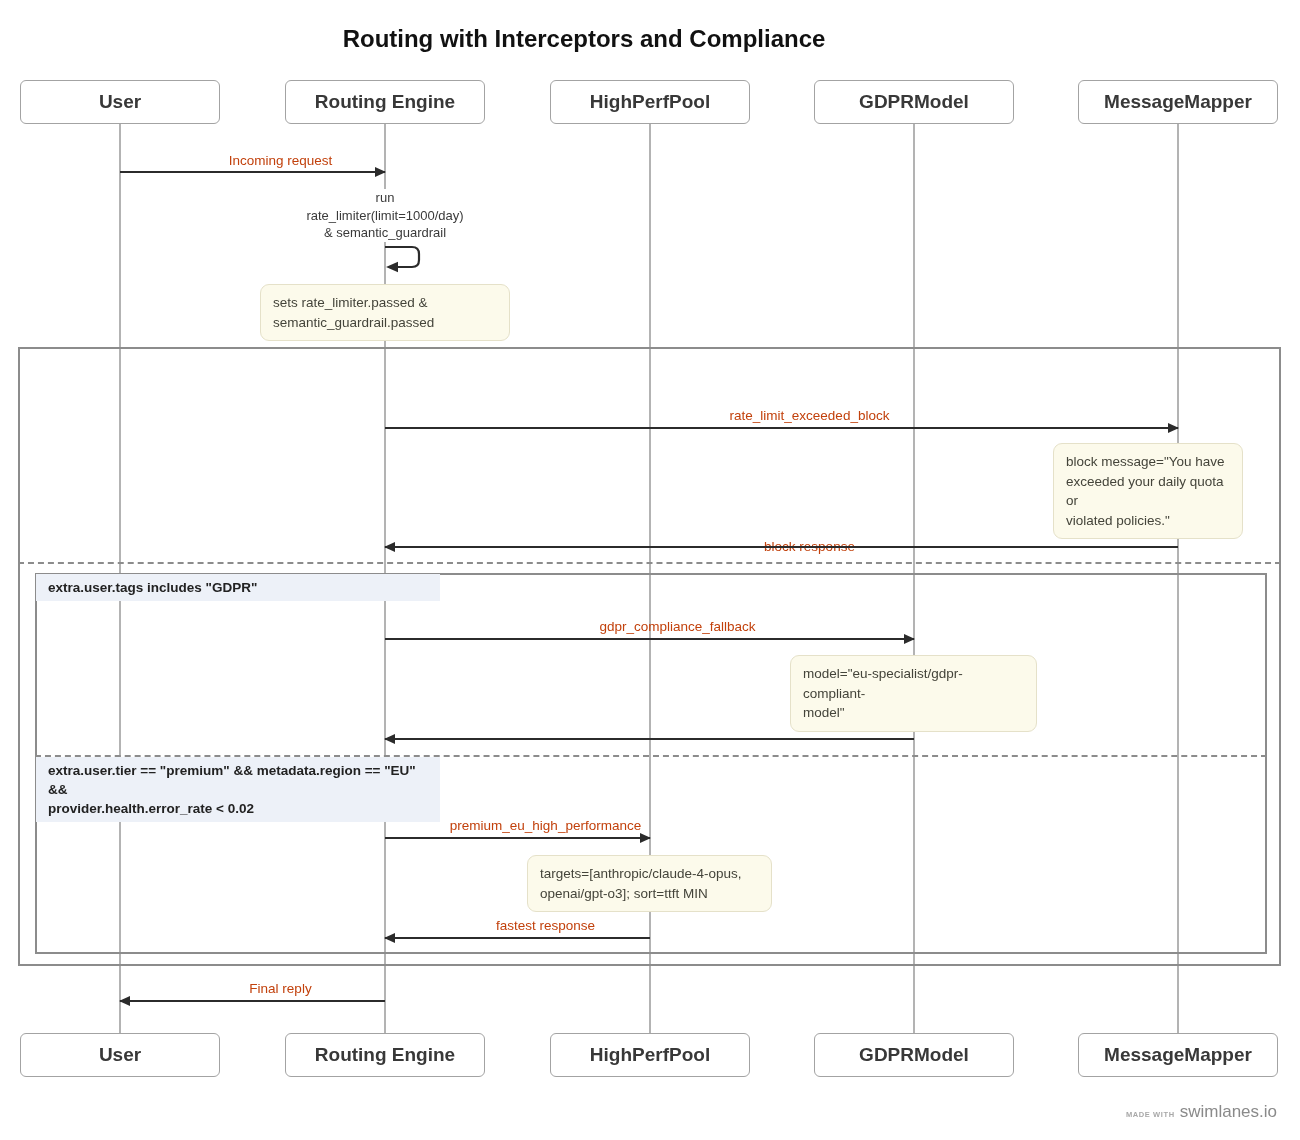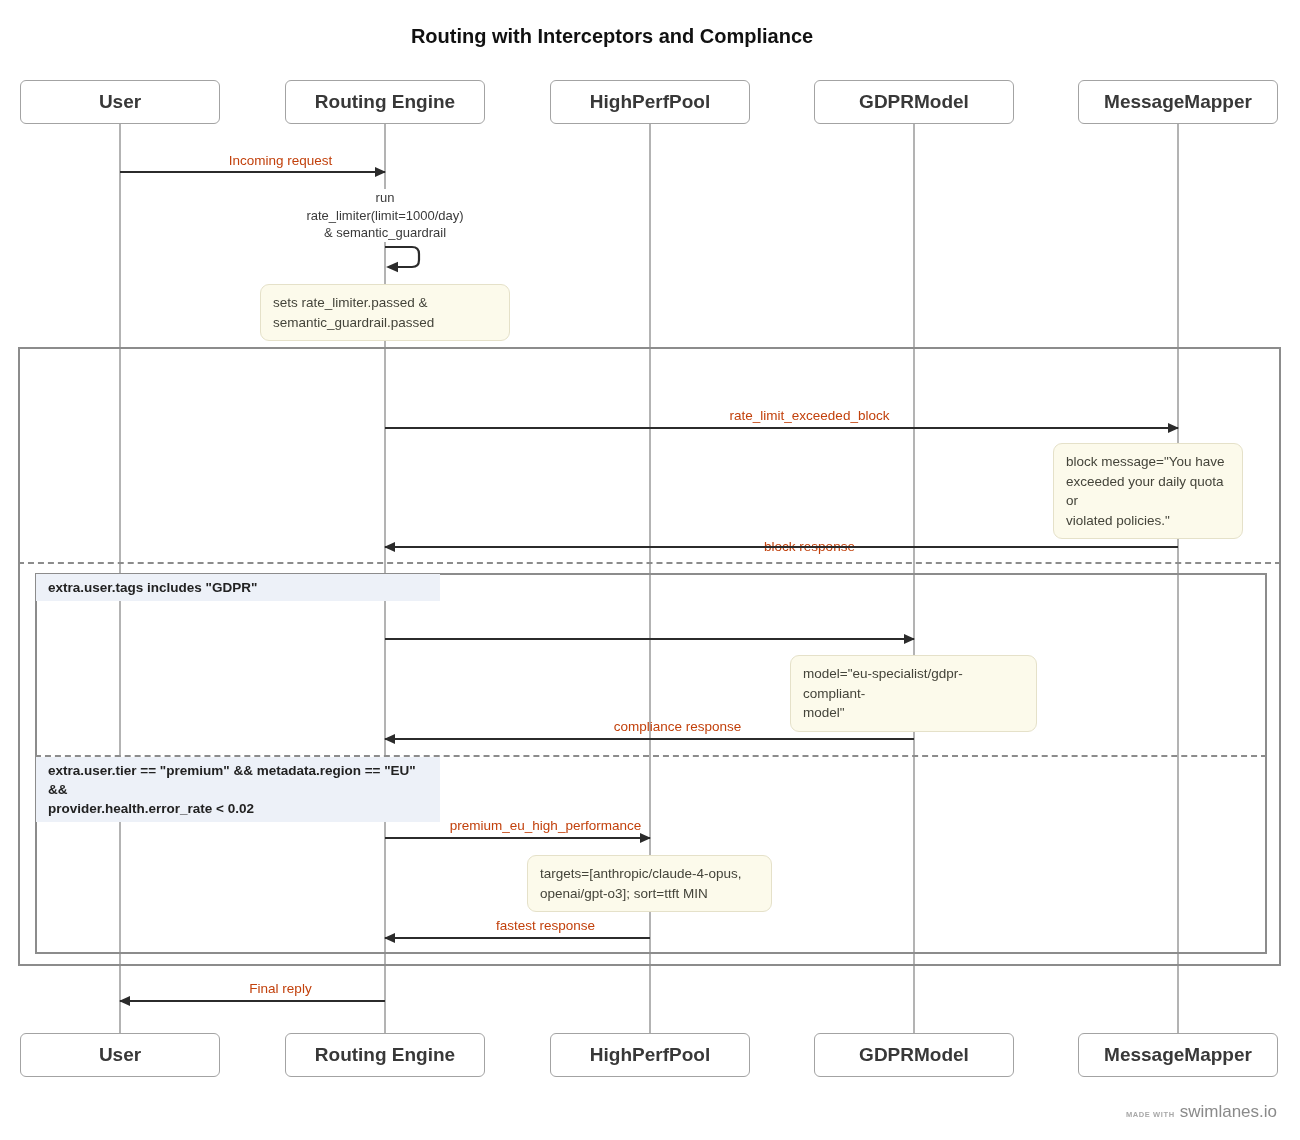--- a/index.html
+++ b/index.html
@@ -3,21 +3,21 @@
 <meta charset="utf-8">
 <style>
   html,body{margin:0;padding:0;background:#ffffff;}
   #canvas{
     position:relative;width:1300px;height:1140px;background:#ffffff;overflow:hidden;
     font-family:"Liberation Sans",sans-serif;color:#3a3a3a;
   }
   
   .title{
     position:absolute;left:0;top:25px;width:1168px;text-align:center;
-    font-size:20px;font-weight:bold;color:#111;margin-left:28px;
+    font-size:24px;font-weight:bold;color:#111;
   }
   
   .lifeline{position:absolute;width:2px;top:124px;height:909px;background:#b3b3b3;}
   
   .actor{
     position:absolute;width:200px;height:44px;background:#ffffff;
     border:1.5px solid #a3a3a3;border-radius:6px;box-sizing:border-box;
     display:flex;align-items:center;justify-content:center;
     font-size:19px;font-weight:600;color:#383838;
   }
@@ -98,26 +98,26 @@
   <div class="alabel" style="left:385px;top:407px;width:793px;">rate_limit_exceeded_block</div>
   <div class="aline head-r" style="left:385px;top:427px;width:793px;"></div>
 
   <div class="note" style="left:1053px;top:443px;width:190px;">block message="You have
 exceeded your daily quota or
 violated policies."</div>
 
   <div class="alabel" style="left:385px;top:538px;width:793px;">block response</div>
   <div class="aline head-l" style="left:385px;top:546px;width:793px;"></div>
 
+  <div class="alabel" style="left:385px;top:618px;width:529px;">gdpr_compliance_fallback</div>
   <div class="aline head-r" style="left:385px;top:638px;width:529px;"></div>
 
   <div class="note" style="left:790px;top:655px;width:247px;">model="eu-specialist/gdpr-compliant-
 model"</div>
 
-  <div class="alabel" style="left:385px;top:718px;width:529px;">compliance response</div>
   <div class="aline head-l" style="left:385px;top:738px;width:529px;"></div>
 
   <div class="alabel" style="left:385px;top:817px;width:265px;">premium_eu_high_performance</div>
   <div class="aline head-r" style="left:385px;top:837px;width:265px;"></div>
 
   <div class="note" style="left:527px;top:855px;width:245px;">targets=[anthropic/claude-4-opus,
 openai/gpt-o3]; sort=ttft MIN</div>
 
   <div class="alabel" style="left:385px;top:917px;width:265px;">fastest response</div>
   <div class="aline head-l" style="left:385px;top:937px;width:265px;"></div>

